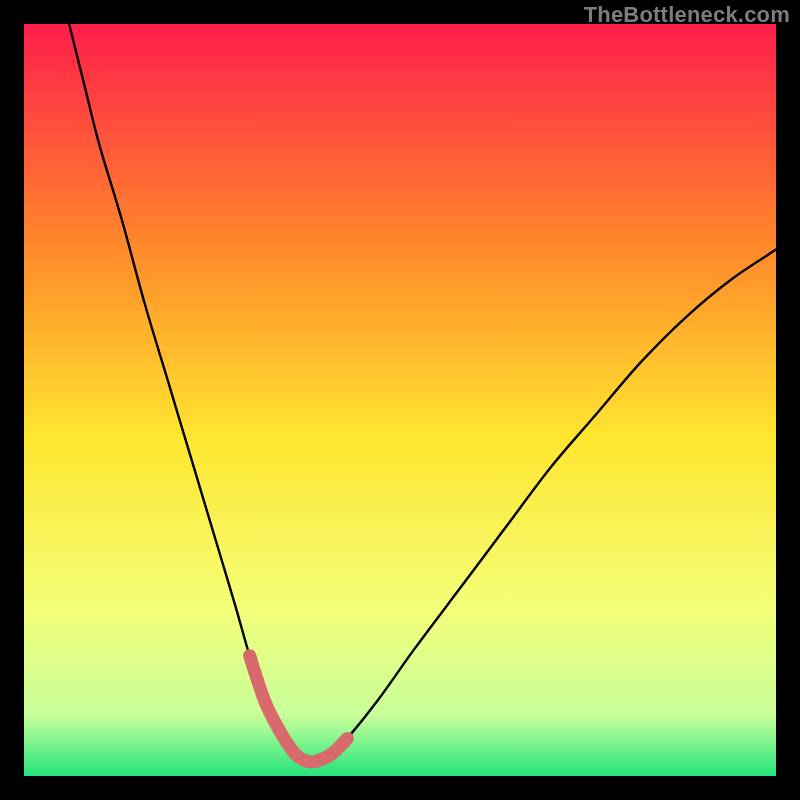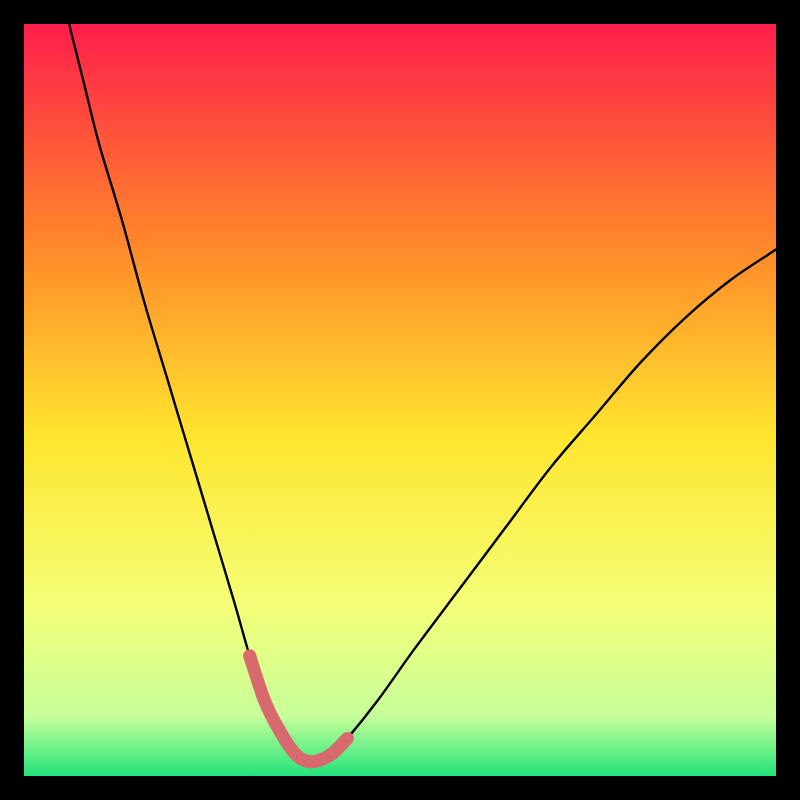--- a/index.html
+++ b/index.html
@@ -36,20 +36,21 @@
     color: #7d7d7d;
     letter-spacing: 0.2px;
     user-select: none;
   }
   svg { display: block; }
 </style>
 </head>
 <body>
 
 <div class="frame">
+  <div class="watermark">TheBottleneck.com</div>
   <div class="plot">
     <svg id="chart-svg" width="752" height="752" viewBox="0 0 752 752" preserveAspectRatio="none">
       <defs>
         <linearGradient id="bg-grad" x1="0" y1="0" x2="0" y2="1">
           <stop id="g0" offset="0%" stop-color="#ff1e4b"></stop>
           <stop id="g1" offset="30%" stop-color="#ff8a2a"></stop>
           <stop id="g2" offset="55%" stop-color="#ffe62f"></stop>
           <stop id="g3" offset="78%" stop-color="#f3ff7a"></stop>
           <stop id="g4" offset="92%" stop-color="#c7ff9a"></stop>
           <stop id="g5" offset="100%" stop-color="#22e37a"></stop>

